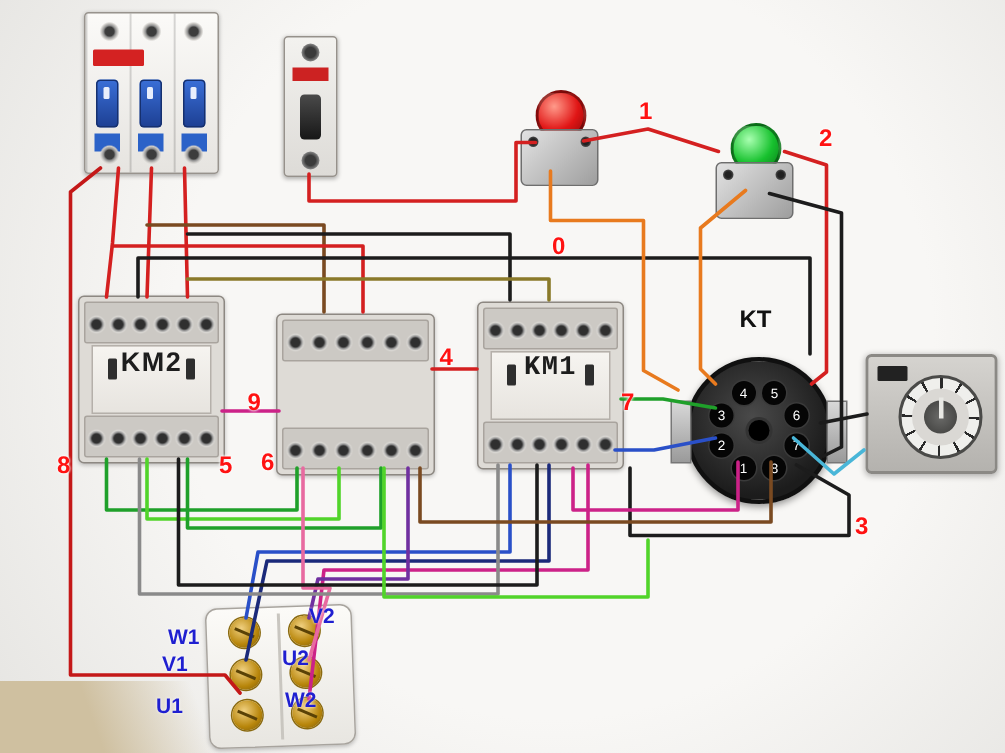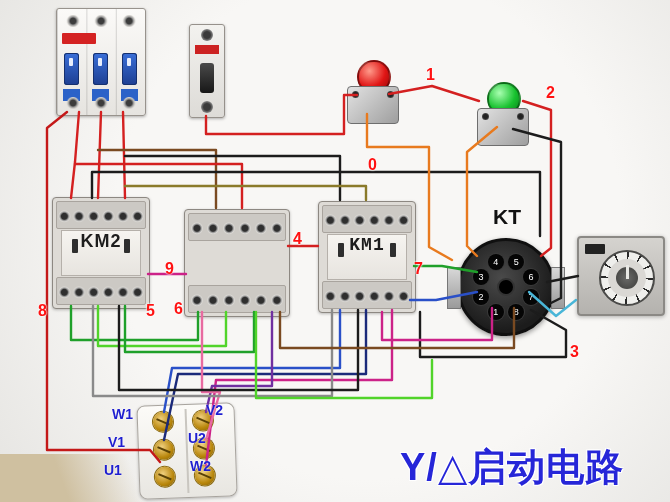--- a/index.html
+++ b/index.html
@@ -57,21 +57,21 @@
     background-image:radial-gradient(circle at 50% 55%, #2f2f2f 3px, #9a9a9a 4.2px, #d8d6d2 5.4px, rgba(0,0,0,0) 6.4px);
     background-size:16.66% 100%;background-repeat:repeat-x;}
   .ts-top{top:3px}.ts-bot{bottom:3px}
   .face{position:absolute;left:8px;right:8px;top:32px;bottom:32px;border:1px solid #b5b0aa;
     background:linear-gradient(#f6f4f0,#e7e4df);display:flex;align-items:flex-start;justify-content:center;}
   .face::before,.face::after{content:"";position:absolute;top:8px;width:6px;height:14px;background:#2e2e2e;border-radius:1px;}
   .face::before{left:10px}.face::after{right:10px}
   .clabel{font-weight:bold;font-size:18px;color:#1d1d1d;letter-spacing:1px;}
 
   
-  .kt-label{position:absolute;left:493px;top:205px;font-size:21px;font-weight:bold;color:#111;z-index:6;text-align:right;}
+  .kt-label{position:absolute;left:493px;top:205px;font-size:16px;font-weight:bold;color:#111;z-index:6;text-align:right;}
   #kt-socket{position:absolute;left:457px;top:238px;width:92px;height:92px;border-radius:50%;
     background:radial-gradient(circle at 45% 40%, #4a4a4a, #1c1c1c 70%);border:3px solid #101010;
     box-shadow:0 2px 5px rgba(0,0,0,.4);}
   .ear{position:absolute;top:26px;width:12px;height:40px;background:linear-gradient(#d8d8d8,#9a9a9a);border:1px solid #777;}
   .earl{left:-13px}.earr{right:-13px}
   .chole{position:absolute;left:50%;top:50%;width:14px;height:14px;margin:-7px;border-radius:50%;background:#000;box-shadow:0 0 0 2px #333;}
   .pin{position:absolute;width:16px;height:16px;border-radius:50%;background:#050505;color:#fff;font-size:9px;
     line-height:16px;text-align:center;box-shadow:0 0 0 1px #3a3a3a;}
 
   
@@ -85,21 +85,21 @@
   .knob::after{content:"";position:absolute;left:50%;top:-2px;width:3px;height:14px;margin-left:-1.5px;background:#e8e8e4;}
 
   
   #tblock{position:absolute;left:138px;top:404px;width:96px;height:92px;border:1px solid #a8a49e;border-radius:8px;
     background:linear-gradient(#fcfbf8,#e8e6e1);transform:rotate(-2deg);box-shadow:0 1px 3px rgba(0,0,0,.25);}
   .ridge{position:absolute;left:50%;top:4px;bottom:4px;width:2px;margin-left:-1px;background:#c9c6c0;}
   .brass{position:absolute;width:20px;height:20px;border-radius:50%;
     background:radial-gradient(circle at 40% 35%, #f0d080, #b8860b 60%, #7a5a08);box-shadow:0 0 0 1px #8a6a10;}
   .brass::after{content:"";position:absolute;left:3px;top:9px;width:14px;height:2px;background:#5a4206;transform:rotate(25deg);}
   .tlabel{position:absolute;font-size:14px;font-weight:bold;color:#1f1fd0;z-index:6;text-shadow:0 0 2px #fff;}
-  #lw1{left:112px;top:406px}#lv2{left:206px;top:402px}#lv1{left:108px;top:434px}
+  #lw1{left:112px;top:416px}#lv2{left:206px;top:402px}#lv1{left:108px;top:434px}
   #lu2{left:188px;top:430px}#lu1{left:104px;top:462px}#lw2{left:190px;top:458px}
 
   
   #wires{position:absolute;left:0;top:0;z-index:5;pointer-events:none;}
   #labels{position:absolute;inset:0;z-index:7;pointer-events:none;}
   .wnum{position:absolute;font-weight:bold;font-size:16px;text-shadow:0 0 2px #fff,0 0 2px #fff;}
   .title{position:absolute;left:400px;top:442px;font-size:38px;font-weight:bold;letter-spacing:1px;color:#2626d8;z-index:8;
     text-shadow:1px 1px 0 #fff,-1px -1px 0 #fff,1px -1px 0 #fff,-1px 1px 0 #fff;}
 </style>
 </head>
@@ -240,14 +240,13 @@
       <span class="wnum" style="left: 546px; top: 84px; color: rgb(255, 18, 18);">2</span>
       <span class="wnum" style="left: 570px; top: 343px; color: rgb(255, 18, 18);">3</span>
       <span class="wnum" style="left: 293px; top: 230px; color: rgb(255, 18, 18);">4</span>
       <span class="wnum" style="left: 146px; top: 302px; color: rgb(255, 18, 18);">5</span>
       <span class="wnum" style="left: 174px; top: 300px; color: rgb(255, 18, 18);">6</span>
       <span class="wnum" style="left: 414px; top: 260px; color: rgb(255, 18, 18);">7</span>
       <span class="wnum" style="left: 38px; top: 302px; color: rgb(255, 18, 18);">8</span>
       <span class="wnum" style="left: 165px; top: 260px; color: rgb(255, 18, 18);">9</span>
     </div>
 
-  <div class="title" style="color: rgb(38, 38, 216);">Y/△启动电路</div>
 </div>
 
 </body></html>

